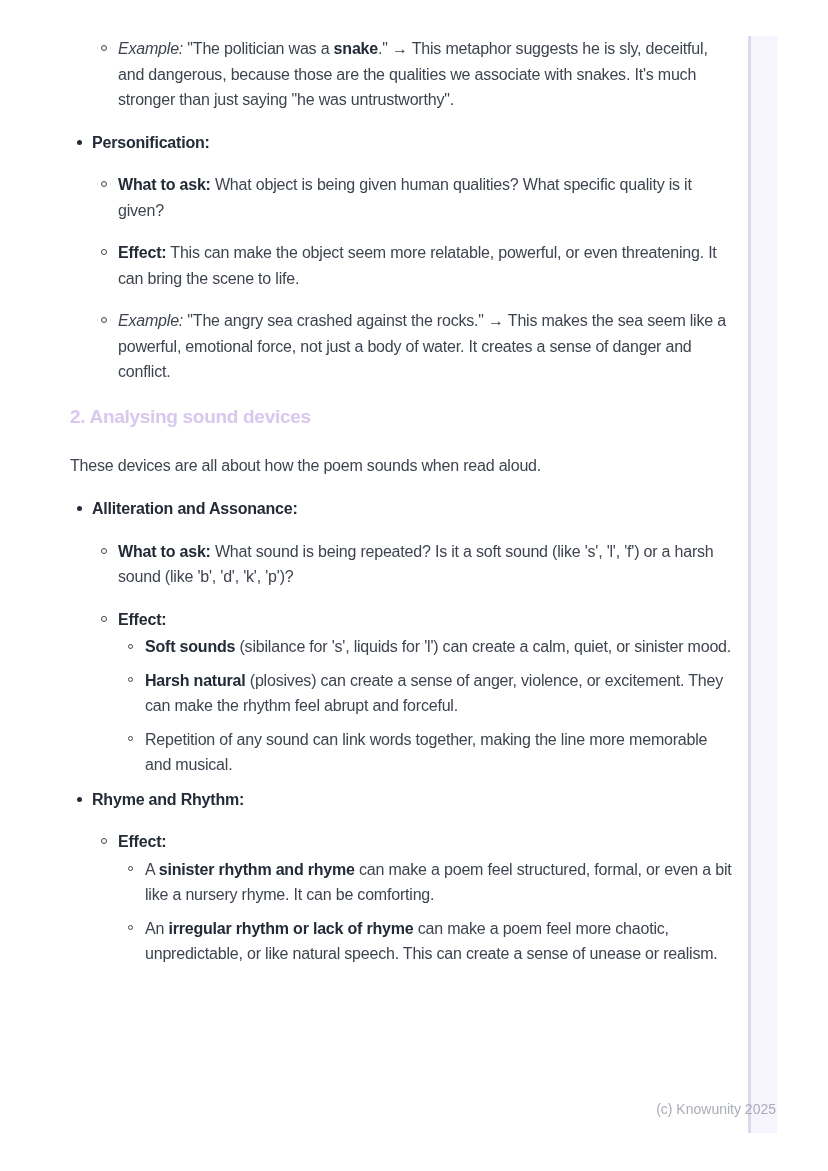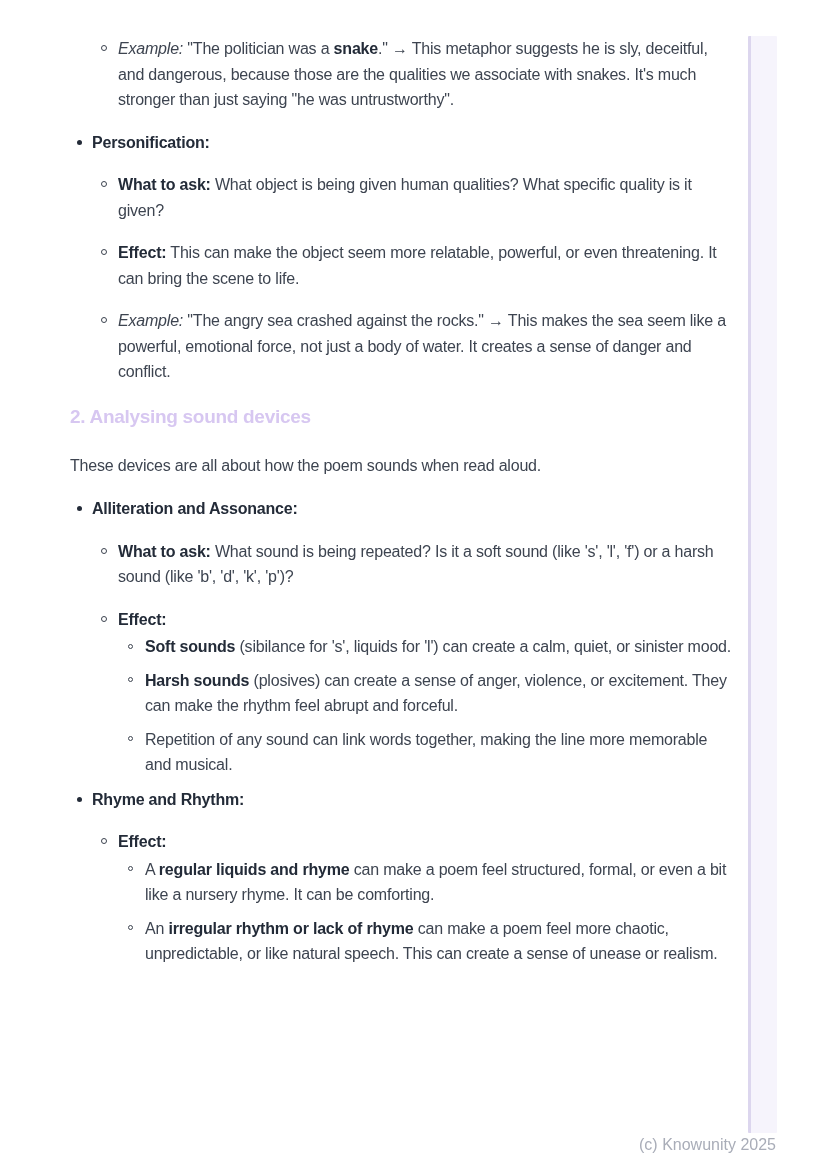--- a/index.html
+++ b/index.html
@@ -51,42 +51,42 @@
     border:1.5px solid var(--text);background:transparent;
   }
   .scroll-track{
     position:absolute;left:748px;top:36px;width:29px;height:1097px;
     background:var(--track);
     border-left:3px solid var(--track-edge);
     border-radius:1px;
   }
   .footer{
     position:absolute;top:1102px;right:52px;
-    font-size:16px;line-height:14px;color:var(--footer);
-    letter-spacing:0;z-index:2;margin-top:36px;
+    font-size:14px;line-height:14px;color:var(--footer);
+    letter-spacing:0;z-index:2;
   }
 </style>
 </head>
 <body>
 
 <div class="content" id="blocks">
     <div class="block li2"><span class="bullet ring2"></span><span class="i">Example:</span><span> "The politician was a </span><span class="b">snake</span><span>." → This metaphor suggests he is sly, deceitful, and dangerous, because those are the qualities we associate with snakes. It's much stronger than just saying "he was untrustworthy".</span></div>
     <div class="block li1"><span class="bullet disc"></span><span>Personification:</span></div>
     <div class="block li2"><span class="bullet ring2"></span><span class="b">What to ask:</span><span> What object is being given human qualities? What specific quality is it given?</span></div>
     <div class="block li2"><span class="bullet ring2"></span><span class="b">Effect:</span><span> This can make the object seem more relatable, powerful, or even threatening. It can bring the scene to life.</span></div>
     <div class="block li2"><span class="bullet ring2"></span><span class="i">Example:</span><span> "The angry sea crashed against the rocks." → This makes the sea seem like a powerful, emotional force, not just a body of water. It creates a sense of danger and conflict.</span></div>
     <div class="block h2">2. Analysing sound devices</div>
     <div class="block p"><span>These devices are all about how the poem sounds when read aloud.</span></div>
     <div class="block li1"><span class="bullet disc"></span><span>Alliteration and Assonance:</span></div>
     <div class="block li2"><span class="bullet ring2"></span><span class="b">What to ask:</span><span> What sound is being repeated? Is it a soft sound (like 's', 'l', 'f') or a harsh sound (like 'b', 'd', 'k', 'p')?</span></div>
     <div class="block li2 tight"><span class="bullet ring2"></span><span class="b">Effect:</span></div>
     <div class="block li3"><span class="bullet ring3"></span><span class="b">Soft sounds</span><span> (sibilance for 's', liquids for 'l') can create a calm, quiet, or sinister mood.</span></div>
-    <div class="block li3"><span class="bullet ring3"></span><span class="b">Harsh sounds</span><span> (plosives) can create a sense of anger, violence, or excitement. They can make the rhythm feel abrupt and forceful.</span></div>
+    <div class="block li3"><span class="bullet ring3"></span><span class="b">Harsh natural</span><span> (plosives) can create a sense of anger, violence, or excitement. They can make the rhythm feel abrupt and forceful.</span></div>
     <div class="block li3"><span class="bullet ring3"></span><span>Repetition of any sound can link words together, making the line more memorable and musical.</span></div>
     <div class="block li1"><span class="bullet disc"></span><span>Rhyme and Rhythm:</span></div>
     <div class="block li2 tight"><span class="bullet ring2"></span><span class="b">Effect:</span></div>
-    <div class="block li3"><span class="bullet ring3"></span><span>A </span><span class="b">regular liquids and rhyme</span><span> can make a poem feel structured, formal, or even a bit like a nursery rhyme. It can be comforting.</span></div>
+    <div class="block li3"><span class="bullet ring3"></span><span>A </span><span class="b">sinister rhythm and rhyme</span><span> can make a poem feel structured, formal, or even a bit like a nursery rhyme. It can be comforting.</span></div>
     <div class="block li3"><span class="bullet ring3"></span><span>An </span><span class="b">irregular rhythm or lack of rhyme</span><span> can make a poem feel more chaotic, unpredictable, or like natural speech. This can create a sense of unease or realism.</span></div>
   </div>
 
 <div class="scroll-track"></div>
 
 <div class="footer">(c) Knowunity 2025</div>
 
 </body></html>

